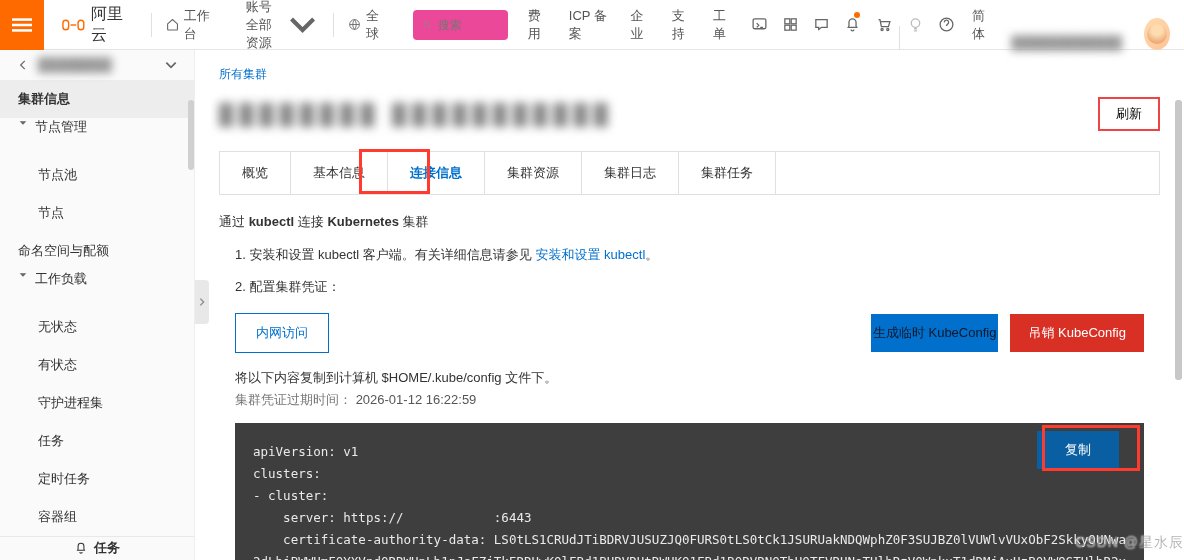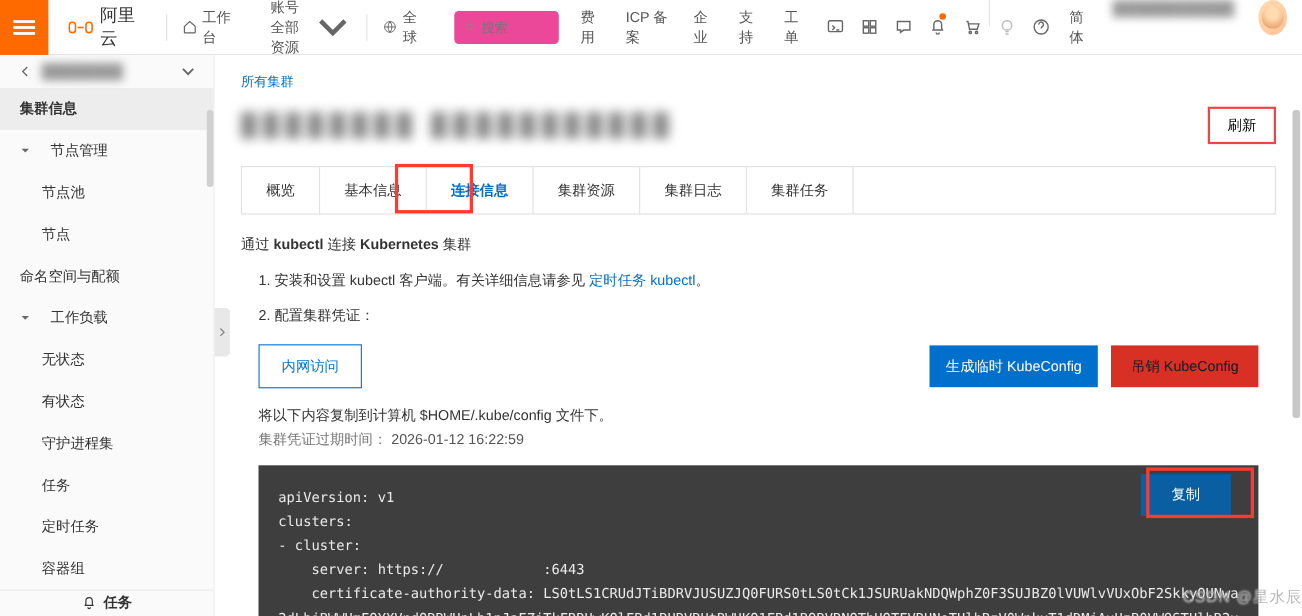--- a/index.html
+++ b/index.html
@@ -12,41 +12,41 @@
     .logo-sect svg { width: 26px; height: 26px; }
     .logo-text { font-size: 16px; color: #333; font-weight: 500; }
     .vdiv { width: 1px; height: 24px; background: #e0e0e0; }
     .nav-link { display: flex; align-items: center; padding: 0 14px; height: 50px; cursor: pointer; gap: 5px; color: #555; }
     .nav-link svg { width: 15px; height: 15px; }
     .dropdown-btn { display: flex; align-items: center; padding: 0 14px; height: 50px; cursor: pointer; gap: 5px; color: #555; }
     .search-box { display: flex; align-items: center; background: #ec4899; border-radius: 4px; height: 30px; padding: 0 10px; margin: 0 10px; width: 95px; }
     .search-box svg { width: 14px; height: 14px; }
     .search-box input { border: none; background: transparent; outline: none; margin-left: 6px; font-size: 12px; width: 60px; }
     .spacer { flex: 1; }
-    .right-links { display: flex; align-items: flex-start; height: 50px; }
+    .right-links { display: flex; align-items: flex-end; height: 50px; }
     .rlink { padding: 0 10px; cursor: pointer; color: #555; font-size: 13px; height: 50px; display: flex; align-items: center; }
     .ricon { width: 38px; height: 50px; display: flex; align-items: center; justify-content: center; cursor: pointer; position: relative; }
     .ricon svg { width: 17px; height: 17px; }
     .notif-dot { position: absolute; top: 12px; right: 8px; width: 6px; height: 6px; background: #ff6a00; border-radius: 50%; }
     .blur-text { filter: blur(4px); color: #999; padding: 0 8px; }
     .avatar { width: 32px; height: 32px; border-radius: 50%; background: linear-gradient(135deg,#ffdbb0,#ffc395); margin: 0 14px; cursor: pointer; display: flex; align-items: center; justify-content: center; }
     .avatar-inner { width: 20px; height: 20px; border-radius: 50%; background: radial-gradient(circle at 50% 30%,#ffdbb0 30%,#e8a470 80%); }
     
     .body-wrap { display: flex; height: calc(100% - 50px); }
     .sidebar { width: 195px; background: #fafafa; border-right: 1px solid #eee; position: relative; display: flex; flex-direction: column; }
     .sb-back { height: 48px; display: flex; align-items: center; padding: 0 16px; gap: 8px; cursor: pointer; }
     .sb-back svg { width: 14px; height: 14px; }
     .sb-back-text { filter: blur(4px); color: #999; flex: 1; }
     .sb-caret { width: 12px; height: 12px; }
     .sb-scroll { position: absolute; right: 0; top: 50px; width: 6px; height: 70px; background: #d0d0d0; border-radius: 3px; }
     
     .sb-item { min-height: 38px; display: flex; align-items: center; padding: 0 18px; cursor: pointer; font-size: 13px; color: #333; }
     .sb-item.active { background: #ededed; font-weight: 600; }
     .sb-item.sub { padding-left: 38px; }
-    .sb-group { display: flex; align-items: center; min-height: 38px; padding: 0 18px; cursor: pointer; gap: 18px; }
+    .sb-group { display: flex; min-height: 38px; padding: 0 18px; cursor: pointer; gap: 7px; }
     .sb-group svg { width: 10px; height: 10px; }
     .sb-bottom { margin-top: auto; border-top: 1px solid #e8e8e8; height: 38px; display: flex; align-items: center; justify-content: center; gap: 6px; font-weight: 600; cursor: pointer; }
     .sb-bottom svg { width: 14px; height: 14px; }
     
     .expand-handle { position: absolute; left: 195px; top: 280px; width: 14px; height: 44px; background: #e8e8e8; border-radius: 0 4px 4px 0; display: flex; align-items: center; justify-content: center; cursor: pointer; z-index: 5; }
     .expand-handle svg { width: 10px; height: 10px; }
     
     .content { flex: 1; overflow: hidden; display: flex; flex-direction: column; padding: 0; position: relative; }
     .crumb { padding: 16px 24px 0; color: #0070cc; font-size: 12px; cursor: pointer; }
     .header-row { display: flex; align-items: center; padding: 14px 24px 20px; }
@@ -59,22 +59,22 @@
     .tab.active { color: #0070cc; font-weight: 600; position: relative; }
     .tab-highlight { position: absolute; border: 3px solid #ff3b30; pointer-events: none; }
     
     .section-title { padding: 18px 24px 8px; font-size: 13px; }
     .steps { padding: 0 40px; }
     .step { padding: 5px 0; font-size: 13px; line-height: 1.7; }
     .step a { color: #0070cc; text-decoration: none; cursor: pointer; }
     
     .access-row { display: flex; align-items: center; padding: 10px 40px; gap: 12px; }
     .access-tab { border: 1px solid #0070cc; color: #0070cc; background: #fff; padding: 10px 20px; cursor: pointer; font-size: 13px; }
-    .btn-primary { background: #0070cc; color: #ffffff; border: none; padding: 10px 15px; cursor: pointer; font-size: 13px; }
-    .btn-danger { background: #d93026; color: #0f172a; border: none; padding: 10px 18px; cursor: pointer; font-size: 13px; }
+    .btn-primary { background: #0070cc; color: #0f172a; border: none; padding: 10px 2px; cursor: pointer; font-size: 13px; }
+    .btn-danger { background: #d93026; color: #ffffff; border: none; padding: 10px 18px; cursor: pointer; font-size: 13px; }
     
     .copy-hint { padding: 6px 40px 4px; font-size: 13px; }
     .expire { padding: 0 40px 10px; font-size: 13px; color: #555; }
     
     .code-wrap { margin: 4px 40px 0; position: relative; }
     .code-block { background: #3e3e3e; color: #eaeaea; font-family: Consolas, Menlo, monospace; font-size: 12.5px; padding: 18px 18px; line-height: 1.75; white-space: pre-wrap; word-break: break-all; overflow: hidden; }
     .copy-btn { position: absolute; top: 8px; right: 25px; background: #0a5fa3; color: #fff; border: none; padding: 10px 28px; cursor: pointer; font-size: 13px; }
     .copy-hl { position: absolute; top: 2px; right: 4px; border: 3px solid #ff3b30; width: 98px; height: 46px; pointer-events: none; }
     
     .watermark { position: absolute; bottom: 8px; right: 0; color: rgba(120,120,120,0.55); font-size: 14px; letter-spacing: 1px; pointer-events: none; text-shadow: 0 0 2px #fff; }
@@ -254,21 +254,21 @@
       <div class="tab">集群日志</div>
       <div class="tab">集群任务</div>
       <div class="tab-highlight" style="left:139px;top:-3px;width:71px;height:45px;"></div>
     </div>
 
     <div class="section-title">
       <span>通过 </span><b>kubectl</b><span> 连接 </span><b>Kubernetes</b><span> 集群</span>
     </div>
     <div class="steps">
       <div class="step">
-        <span>1. 安装和设置 kubectl 客户端。有关详细信息请参见 </span><a>定时任务 kubectl</a><span>。</span>
+        <span>1. 安装和设置 kubectl 客户端。有关详细信息请参见 </span><a>安装和设置 kubectl</a><span>。</span>
       </div>
       <div class="step">2. 配置集群凭证：</div>
     </div>
 
     <div class="access-row">
       <button class="access-tab">内网访问</button>
       <div class="spacer"></div>
       <button class="btn-primary">生成临时 KubeConfig</button>
       <button class="btn-danger">吊销 KubeConfig</button>
     </div>

